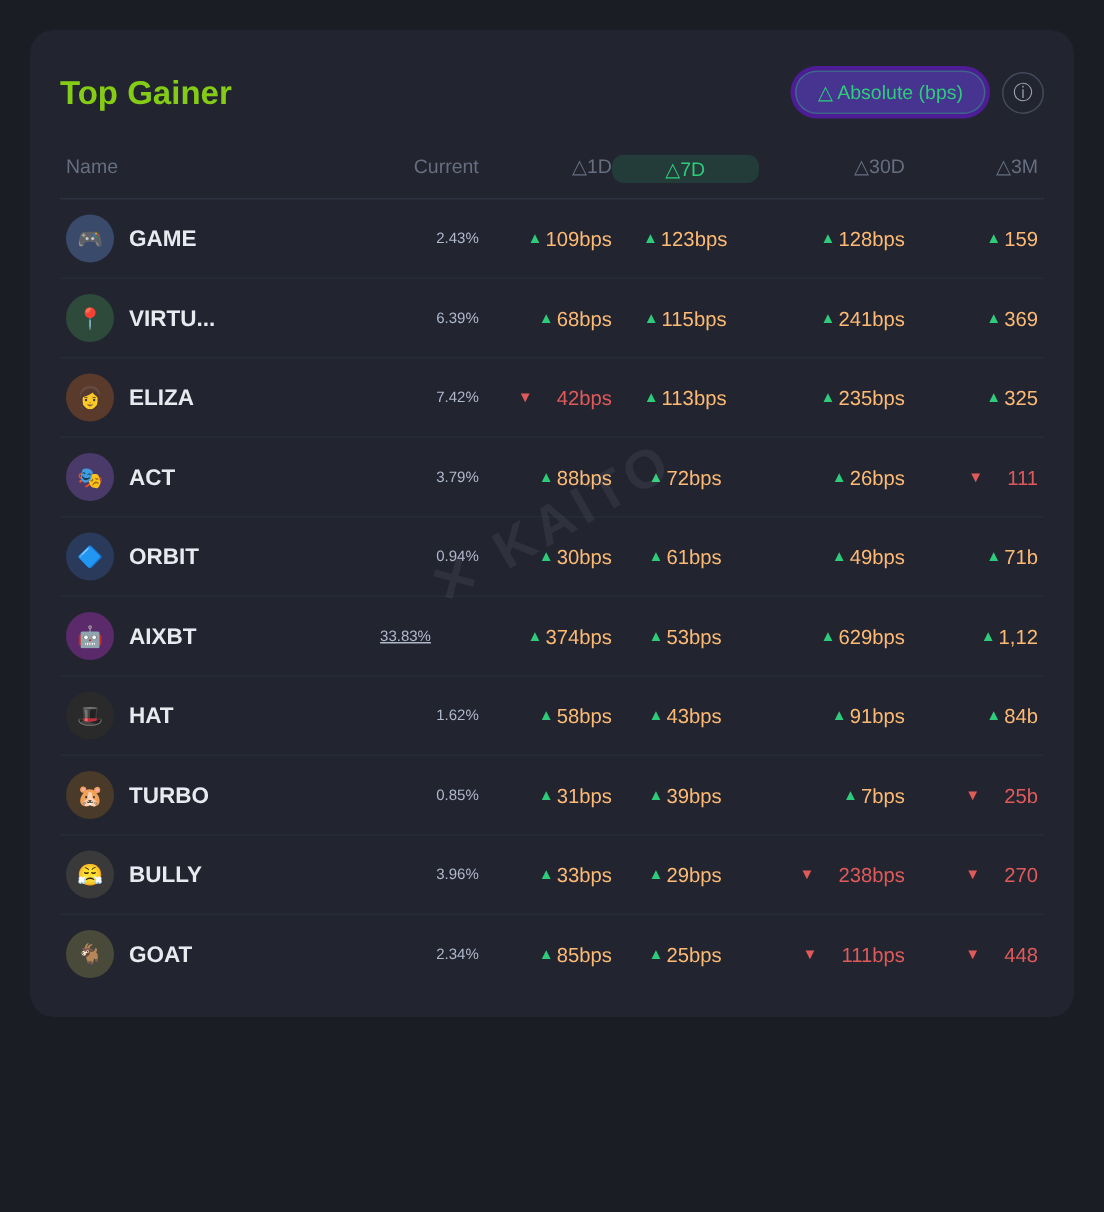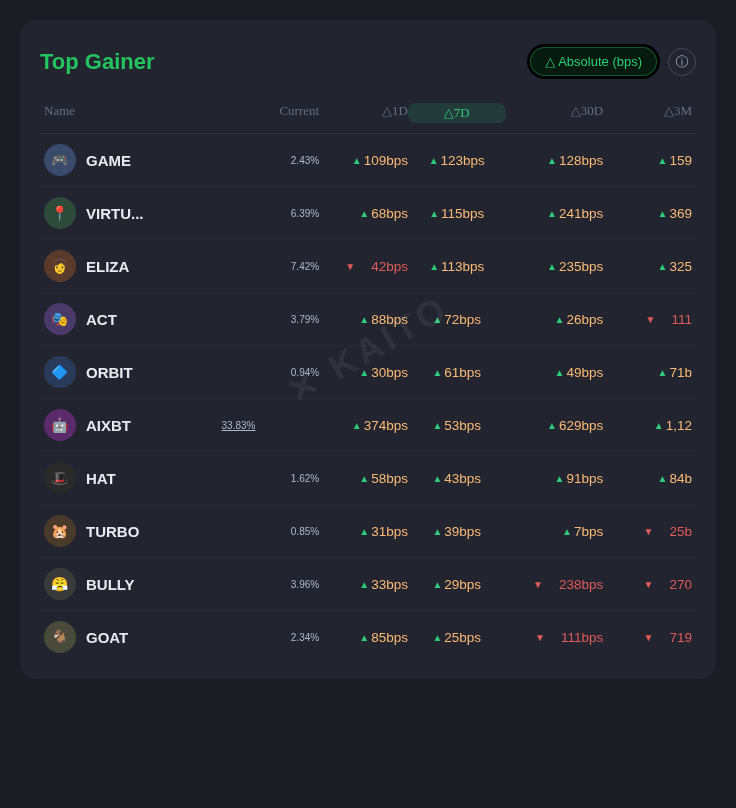--- a/index.html
+++ b/index.html
@@ -23,30 +23,30 @@
     }
     .card-header {
       display: flex;
       align-items: center;
       justify-content: space-between;
       margin-bottom: 24px;
     }
     .card-title {
       font-size: 22px;
       font-weight: 700;
-      color: #22c55e;
+      color: #84cc16;
     }
     .header-controls {
       display: flex;
       align-items: center;
       gap: 8px;
     }
     .toggle-group {
       display: flex;
-      background: #000000;
+      background: #4c1d95;
       border-radius: 20px;
       padding: 3px;
       gap: 2px;
     }
     .toggle-btn {
       padding: 6px 14px;
       border-radius: 16px;
       font-size: 13px;
       font-weight: 500;
       cursor: pointer;
@@ -74,21 +74,20 @@
       cursor: pointer;
     }
     .table-container {
       overflow: hidden;
     }
     .table-header {
       display: grid;
       grid-template-columns: 2fr 1.1fr 1fr 1.1fr 1.1fr 1fr;
       padding: 0 4px 10px 4px;
       border-bottom: 1px solid #2d3140;
-      font-family: Liberation Serif, serif;
     }
     .col-head {
       font-size: 13px;
       color: #666e80;
       font-weight: 400;
     }
     .col-head.right { text-align: right; }
     .col-head.highlight {
       color: #2ecc7a;
       background: #2ecc7a22;
@@ -320,21 +319,21 @@
       <div class="delta-cell overflow-fade">
               <span class="arrow-up">▲</span>
               <span class="up">71b</span>
             </div>
     </div>
           <div class="table-row">
       <div class="name-cell">
         <div class="avatar av-aixbt">🤖</div>
         <span class="name-text">AIXBT</span>
       </div>
-      <div class="current-val" style="text-align:left;text-decoration:underline;">33.83%</div>
+      <div class="current-val" style="text-align:center;text-decoration:underline;">33.83%</div>
       <div class="delta-cell">
               <span class="arrow-up">▲</span>
               <span class="up">374bps</span>
             </div>
       <div class="delta-cell center">
               <span class="arrow-up">▲</span>
               <span class="up">53bps</span>
             </div>
       <div class="delta-cell">
               <span class="arrow-up">▲</span>
@@ -427,20 +426,20 @@
       <div class="delta-cell center">
               <span class="arrow-up">▲</span>
               <span class="up">25bps</span>
             </div>
       <div class="delta-cell">
               <span class="arrow-down">▼</span>
               <span class="down">111bps</span>
             </div>
       <div class="delta-cell overflow-fade">
               <span class="arrow-down">▼</span>
-              <span class="down">719</span>
+              <span class="down">448</span>
             </div>
     </div>
         </div>
     </div>
   </div>
   <div class="watermark">✕ KAITO</div>
 </div>
 
 </body></html>

